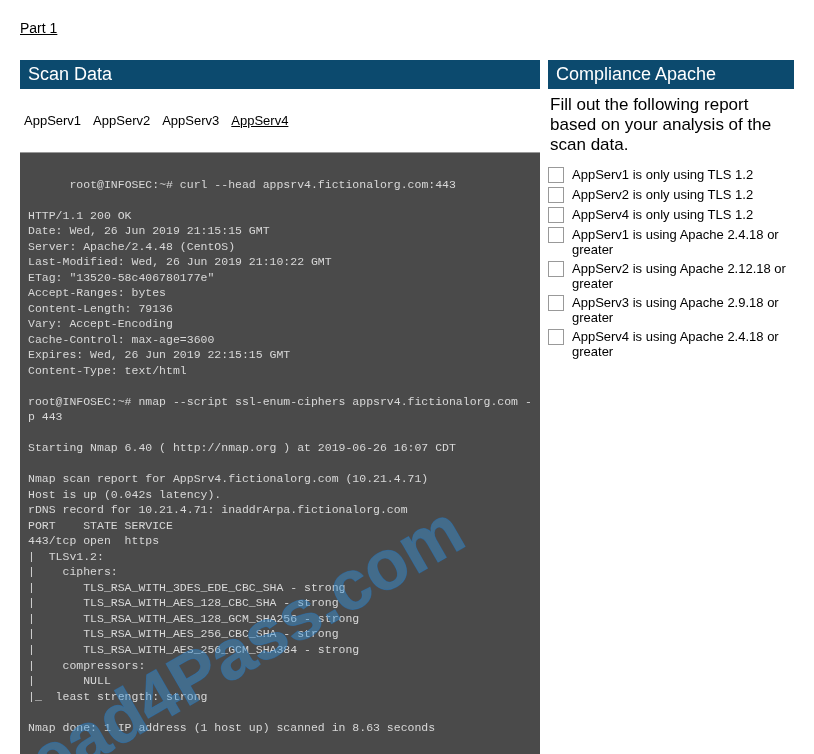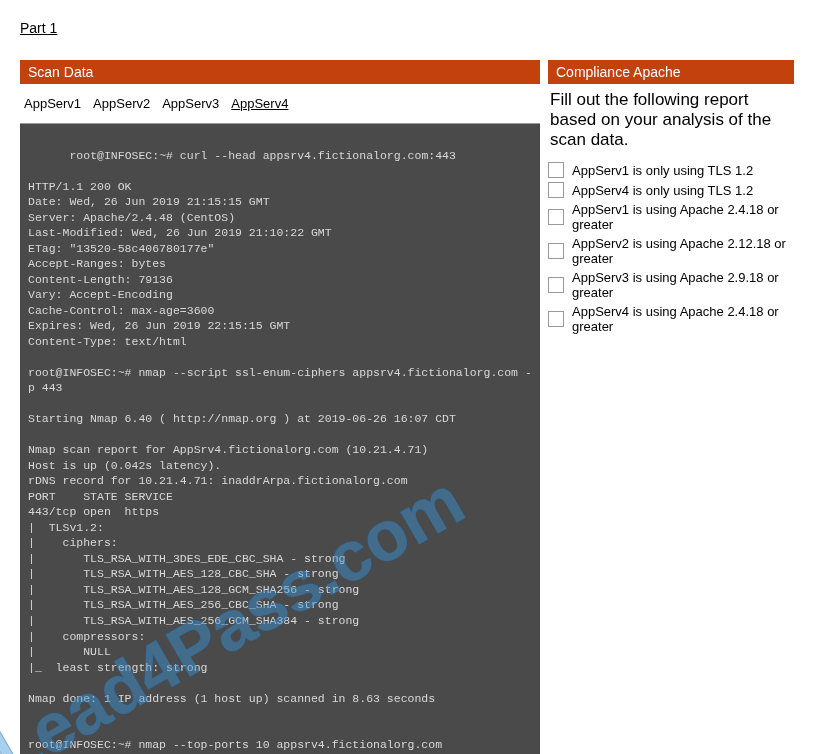--- a/index.html
+++ b/index.html
@@ -18,29 +18,29 @@
     display: inline-block;
     margin-bottom: 24px;
   }
   .container {
     display: flex;
     gap: 8px;
   }
   .left-col { width: 520px; }
   .right-col { flex: 1; }
   .header-bar {
-    background: #c2410c;
+    background: #0c4a6e;
     color: #fff;
     padding: 4px 8px;
-    font-size: 14px;
+    font-size: 18px;
   }
   .tabs {
     display: flex;
     gap: 12px;
-    padding: 12px 4px;
+    padding: 24px 4px;
     border-bottom: 1px solid #999;
     font-size: 13px;
   }
   .tab { cursor: pointer; color: #000; }
   .tab.active { text-decoration: underline; }
   .terminal {
     background: #4a4a4a;
     color: #d8d8d8;
     font-family: "Courier New", monospace;
     font-size: 11.5px;
@@ -50,21 +50,21 @@
     word-break: break-word;
     position: relative;
     min-height: 650px;
   }
   .instruction {
     padding: 6px 2px 10px 2px;
     font-size: 17px;
   }
   .check-row {
     display: flex;
-    align-items: center;
+    align-items: flex-start;
     gap: 8px;
     padding: 2px 0;
     font-size: 13px;
   }
   .checkbox {
     width: 14px;
     height: 14px;
     border: 1px solid #999;
     display: inline-block;
     flex-shrink: 0;
@@ -157,20 +157,24 @@
   <div class="right-col">
     <div class="header-bar">Compliance Apache</div>
     <div class="instruction">Fill out the following report based on your analysis of the scan data.</div>
 
     <div class="check-row">
       <span class="checkbox"></span>
       <span>AppServ1 is only using TLS 1.2</span>
     </div>
     <div class="check-row">
       <span class="checkbox"></span>
+      <span>AppServ2 is only using TLS 1.2</span>
+    </div>
+    <div class="check-row">
+      <span class="checkbox"></span>
       <span>AppServ4 is only using TLS 1.2</span>
     </div>
     <div class="check-row">
       <span class="checkbox"></span>
       <span>AppServ1 is using Apache 2.4.18 or greater</span>
     </div>
     <div class="check-row">
       <span class="checkbox"></span>
       <span>AppServ2 is using Apache 2.12.18 or greater</span>
     </div>

